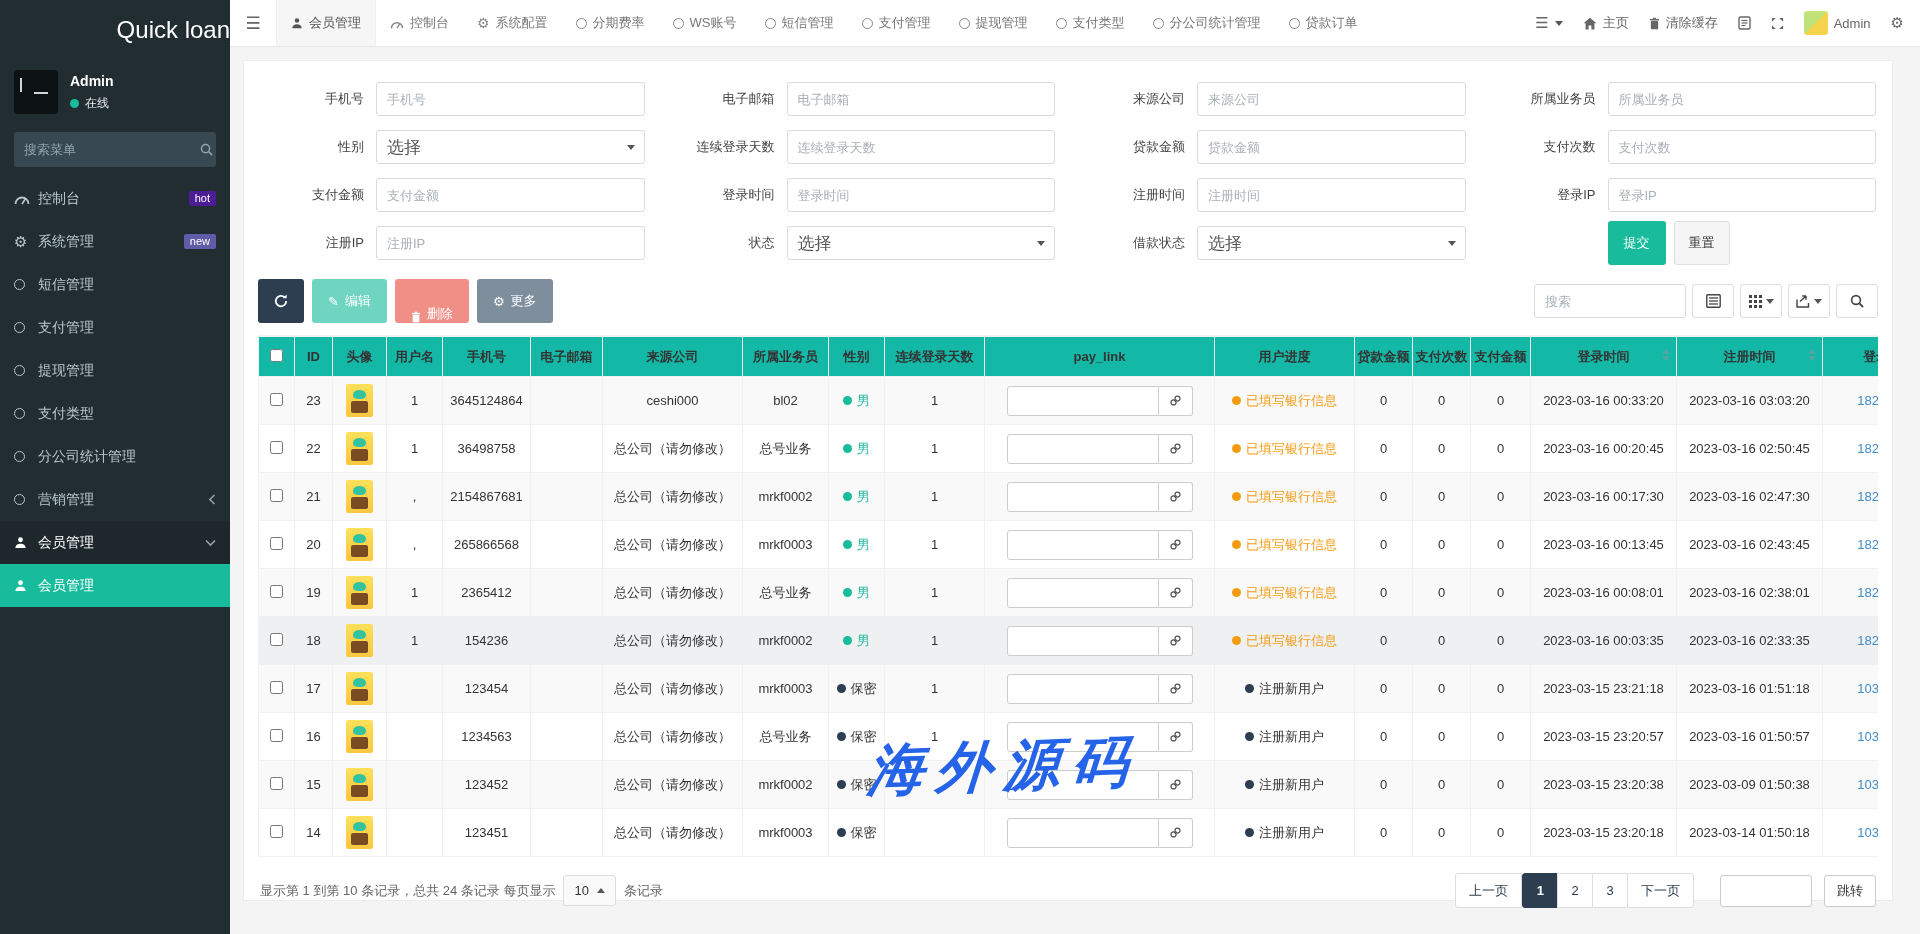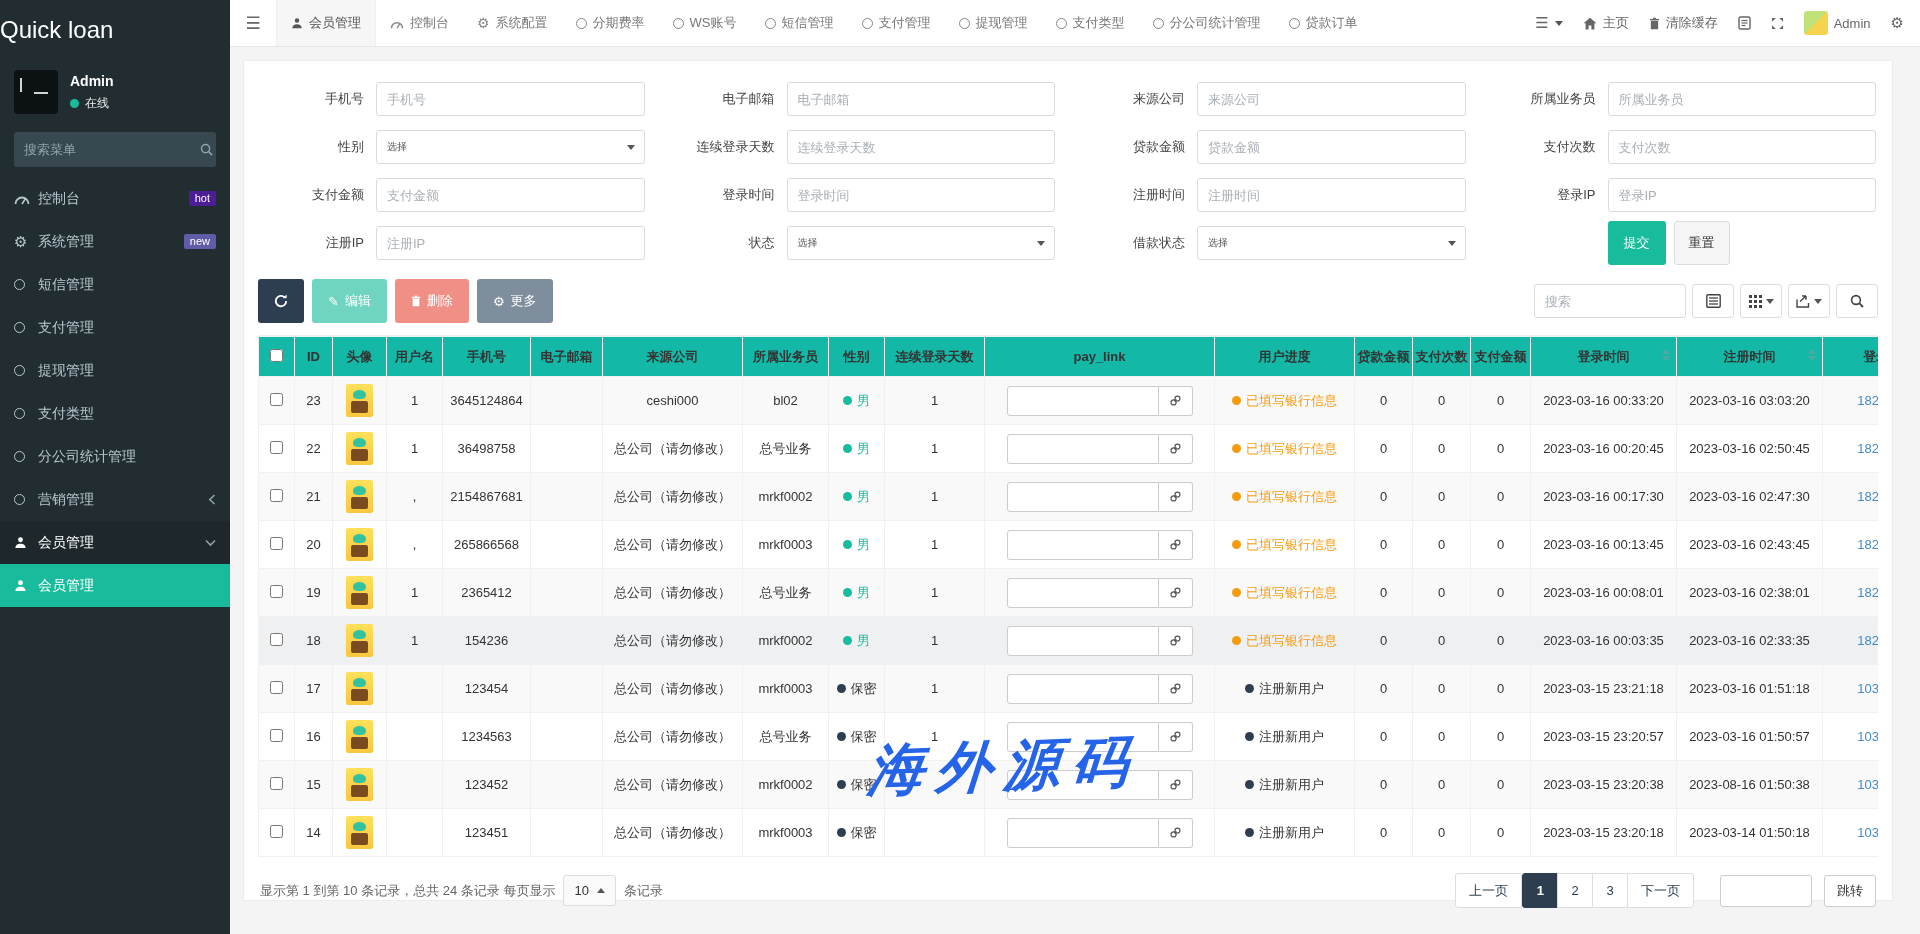--- a/index.html
+++ b/index.html
@@ -1,21 +1,21 @@
 <!DOCTYPE html>
 <html><head>
 <meta charset="utf-8">
 <style>
   * { margin:0; padding:0; box-sizing:border-box; }
   html,body { width:1920px; height:934px; overflow:hidden; font-family:"Liberation Sans","DejaVu Sans",sans-serif; background:#f4f4f5; }
   body { position:relative; }
 
   
   .sidebar { position:absolute; left:0; top:0; bottom:0; width:230px; background:#222d32; color:#b8c7ce; z-index:20; }
-  .brand { height:60px; line-height:60px; text-align:left; color:#fff; font-size:24px; font-weight:400; }
+  .brand { height:60px; line-height:60px; text-align:right; color:#fff; font-size:24px; font-weight:400; }
   .user-panel { display:flex; align-items:center; padding:10px 14px 14px; }
   .user-avatar { width:44px; height:44px; border-radius:4px; background:#0c1114;
     background-image:linear-gradient(90deg,#cfd4d6 2px,transparent 2px),linear-gradient(#cfd4d6 2px,transparent 2px);
     background-size:18px 14px, 14px 18px; background-position:6px 8px, 20px 22px; background-repeat:no-repeat; flex:0 0 auto; }
   .user-info { margin-left:12px; }
   .user-name { color:#fff; font-weight:bold; font-size:14px; margin-bottom:6px; }
   .user-status { font-size:12px; color:#eee; display:flex; align-items:center; }
   .dot { display:inline-block; width:9px; height:9px; border-radius:50%; margin-right:6px; }
   .dot-online { background:#18bc9c; }
   .side-search { margin:4px 14px 10px; background:#374850; border-radius:3px; height:35px; display:flex; align-items:center; padding:0 10px; }
@@ -50,33 +50,33 @@
   .content { position:absolute; left:230px; top:47px; right:0; bottom:0; background:#f4f4f5; padding:13px 27px 0 13px; }
   .panel { position:relative; background:#fff; border:1px solid #ececec; height:841px; padding:6px 14px 0; }
 
   
   .filter-form { display:grid; grid-template-columns:repeat(4,1fr); column-gap:26px; row-gap:4px; padding:10px 2px 2px; }
   .f-cell { display:flex; align-items:center; height:44px; }
   .f-label { width:104px; text-align:right; margin-right:12px; font-size:13px; color:#444; flex:0 0 auto; }
   .f-ctrl { flex:1; position:relative; }
   .f-input { width:100%; height:34px; border:1px solid #d7dbe0; border-radius:3px; padding:0 10px; font-size:13px; color:#555; outline:none; }
   .f-input::placeholder { color:#a9b0b7; }
-  .f-select { width:100%; height:34px; border:1px solid #d7dbe0; border-radius:3px; padding:0 10px; font-size:10px; color:#555; background:#fff; display:flex; align-items:center; cursor:pointer; }
+  .f-select { width:100%; height:34px; border:1px solid #d7dbe0; border-radius:3px; padding:0 10px; font-size:17px; color:#555; background:#fff; display:flex; align-items:center; cursor:pointer; }
   .f-select .caret-down { position:absolute; right:10px; top:15px; }
   .f-buttons { display:flex; gap:8px; margin-left:116px; }
   .btn { border:0; border-radius:3px; height:44px; font-size:13px; cursor:pointer; font-family:inherit; }
   .btn-submit { background:#18bc9c; color:#fff; padding:0 16px; }
   .btn-reset { background:#f5f5f5; color:#333; border:1px solid #ddd; padding:0 14px; }
 
   
   .toolbar { display:flex; align-items:center; margin-top:12px; }
   .tb-left { display:flex; gap:8px; }
   .btn-dark { background:#2c3e50; color:#fff; width:46px; display:flex; align-items:center; justify-content:center; }
   .btn-edit { background:#18bc9c; color:#fff; opacity:.62; padding:0 16px; display:flex; align-items:center; gap:6px; }
-  .btn-del { background:#e74c3c; color:#fff; opacity:.62; padding:0 16px; display:flex; align-items:center; gap:6px; }
+  .btn-del { background:#e74c3c; color:#fff; opacity:.62; padding:0 16px; display:flex; align-items:flex-end; gap:6px; }
   .btn-more { background:#7e8e9c; color:#fff; padding:0 16px; display:flex; align-items:center; gap:6px; }
   .tb-right { margin-left:auto; display:flex; align-items:center; gap:6px; }
   .tb-search { width:152px; height:34px; border:1px solid #d7dbe0; border-radius:3px; padding:0 10px; font-size:13px; outline:none; }
   .tb-search::placeholder { color:#a9b0b7; }
   .icon-btn { width:42px; height:34px; background:#fff; border:1px solid #ddd; border-radius:3px; display:flex; align-items:center; justify-content:center; gap:4px; color:#444; cursor:pointer; }
 
   
   .table-wrap { margin-top:12px; overflow:hidden; border-top:1px solid #f0f0f0; }
   table { border-collapse:collapse; table-layout:fixed; width:1684px; }
   th,td { border:1px solid #f1f1f1; text-align:center; font-size:13px; color:#333; overflow:hidden; white-space:nowrap; }
@@ -939,21 +939,21 @@
                 </span>
               </td>
     <td><span class="st">
                   <span class="dot newuser"></span>
                   <span class="newuser">注册新用户</span>
                 </span></td>
     <td>0</td>
     <td>0</td>
     <td>0</td>
     <td>2023-03-15 23:20:38</td>
-    <td>2023-08-16 01:50:38</td>
+    <td>2023-03-09 01:50:38</td>
     <td><a class="ip-link" href="#">103.187.</a></td>
   </tr>
 
   <tr>
     <td><input type="checkbox" style=""></td>
     <td>14</td>
     <td>
                 <div class="avatar-tile">
                   <div class="leaf"></div>
                   <div class="chest"></div>

